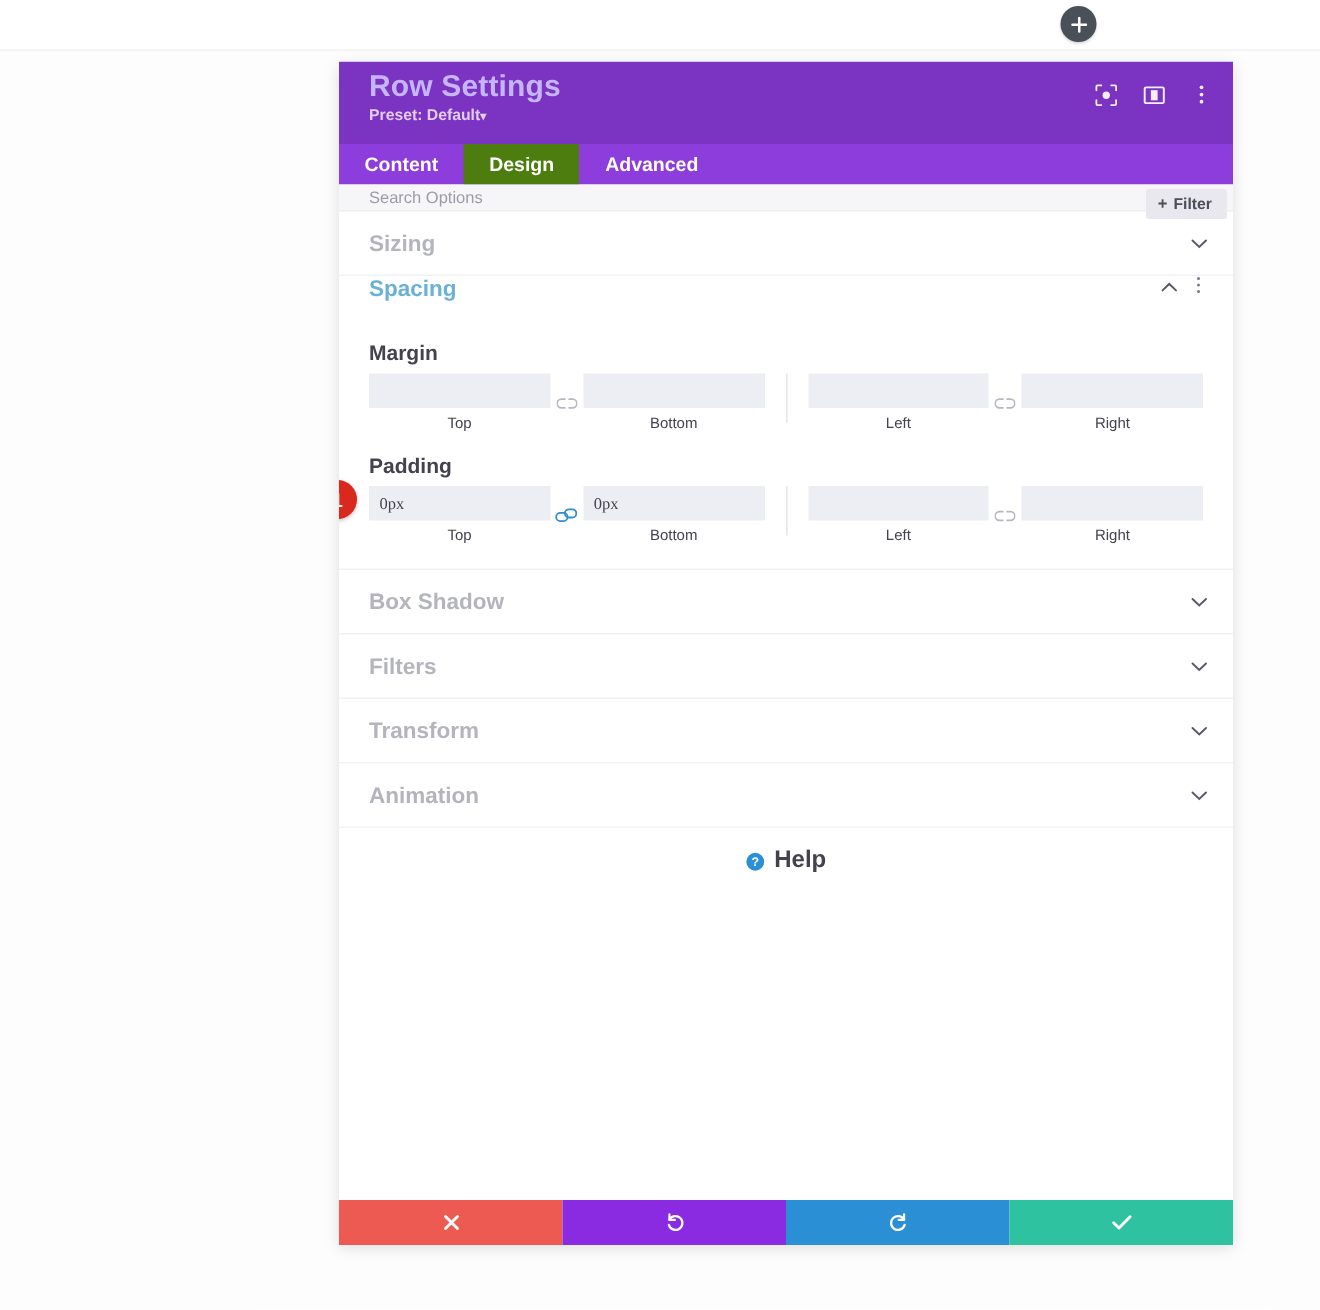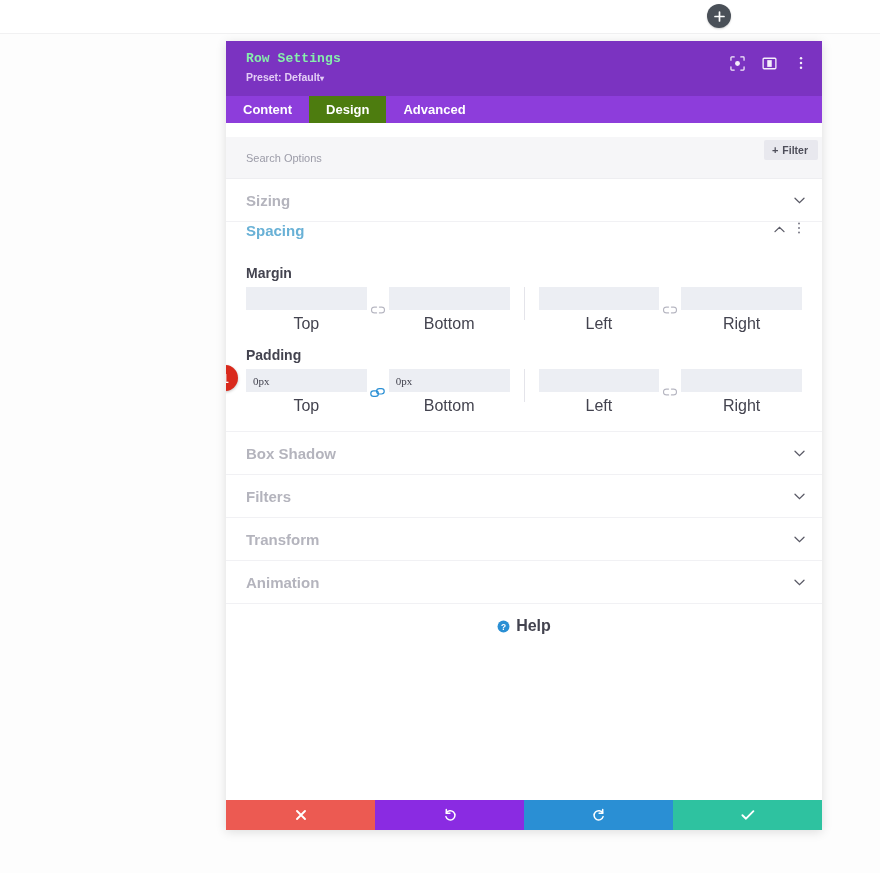--- a/index.html
+++ b/index.html
@@ -46,22 +46,22 @@
     overflow: hidden;
   }
 
   
   .modal-header {
     background: #7b33c1;
     height: 55px; position: relative; flex: none;
     padding: 9px 16px 0 20px;
   }
   .modal-title {
-    color: #86efac; font-size: 13px; font-weight: bold;
-    letter-spacing: .1px; line-height: 17px; font-family: Liberation Mono, monospace;
+    color: #c4b5fd; font-size: 20px; font-weight: bold;
+    letter-spacing: .1px; line-height: 17px;
   }
   .modal-preset {
     color: #e3cdf5; font-size: 10.5px; font-weight: bold;
     margin-top: 3px; line-height: 13px; cursor: pointer;
     display: inline-block;
   }
   .preset-caret { font-size: 8px; }
   .header-icons {
     position: absolute; right: 12px; top: 13px;
     display: flex; align-items: center; gap: 14px;
@@ -80,25 +80,24 @@
   .tab {
     padding: 0 17px;
     display: flex; align-items: center;
     color: #ffffff; font-size: 13px; font-weight: bold;
     cursor: pointer;
   }
   .tab.active { background: #4d7c0f; }
 
   
   .search-bar {
-    height: 42px; background: #f6f6f8; flex: none;
+    height: 18px; background: #f6f6f8; flex: none;
     display: flex; align-items: center;
     padding: 0 0 0 20px; position: relative;
     border-bottom: 1px solid #eeeef1;
-    margin-top: 14px;
   }
   .search-input {
     border: 0; background: transparent; outline: none;
     font-family: "Liberation Sans", sans-serif;
     font-size: 11px; color: #8f8f9b; width: 400px;
   }
   .search-input::placeholder { color: #9c9ca8; }
   .filter-btn {
     position: absolute; right: 4px; top: 3px;
     background: #e8e8ee; color: #4e4e5a;
@@ -149,21 +148,21 @@
   .ipt-wrap { flex: 1; }
   .ipt {
     width: 100%; height: 23px;
     background: #eceef3; border: 0; outline: none;
     font-family: Liberation Serif, serif;
     font-size: 11px; color: #43434f;
     padding: 0 7px;
   }
   .ipt::placeholder { color: transparent; }
   .sub-label {
-    text-align: center; font-size: 16px; color: #43434f;
+    text-align: center; font-size: 10px; color: #43434f;
     margin-top: 5px;
   }
   .link-icon {
     width: 22px; height: 19px; flex: none;
     display: flex; align-items: center; justify-content: center;
     cursor: pointer;
   }
 
   .badge {
     position: absolute; left: -14px; top: -4px;

